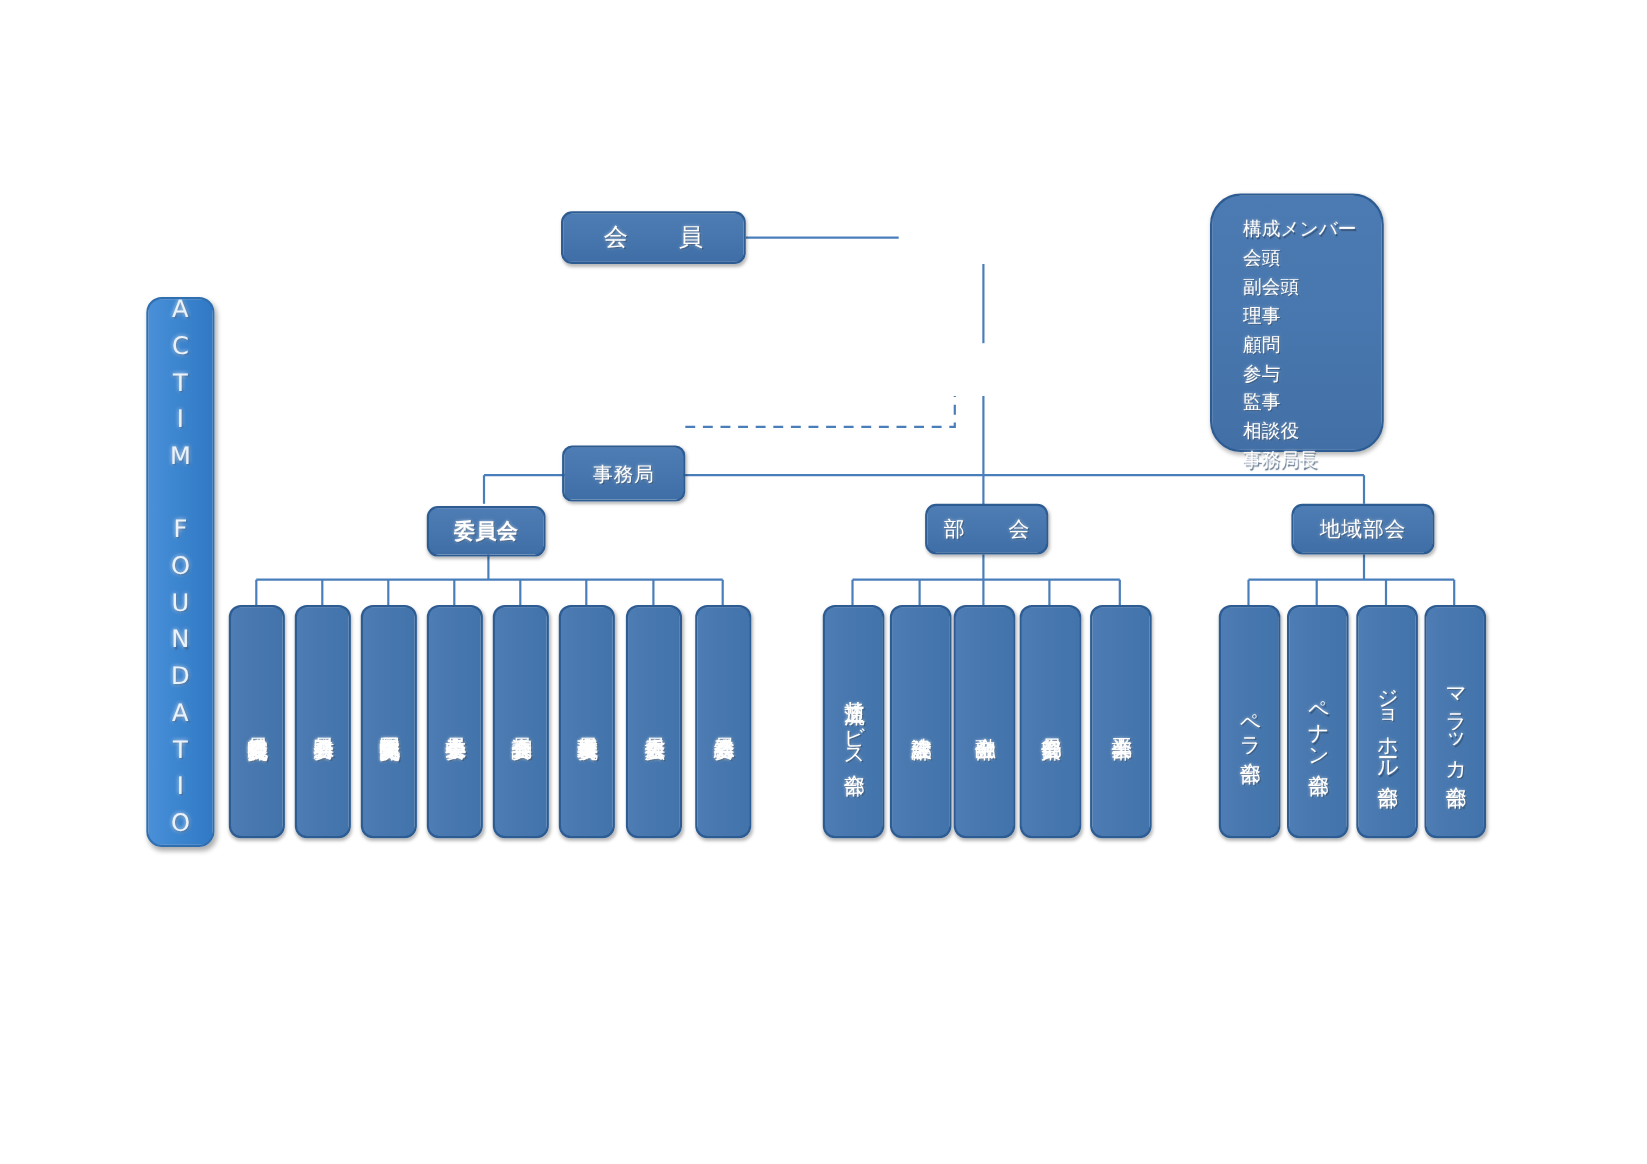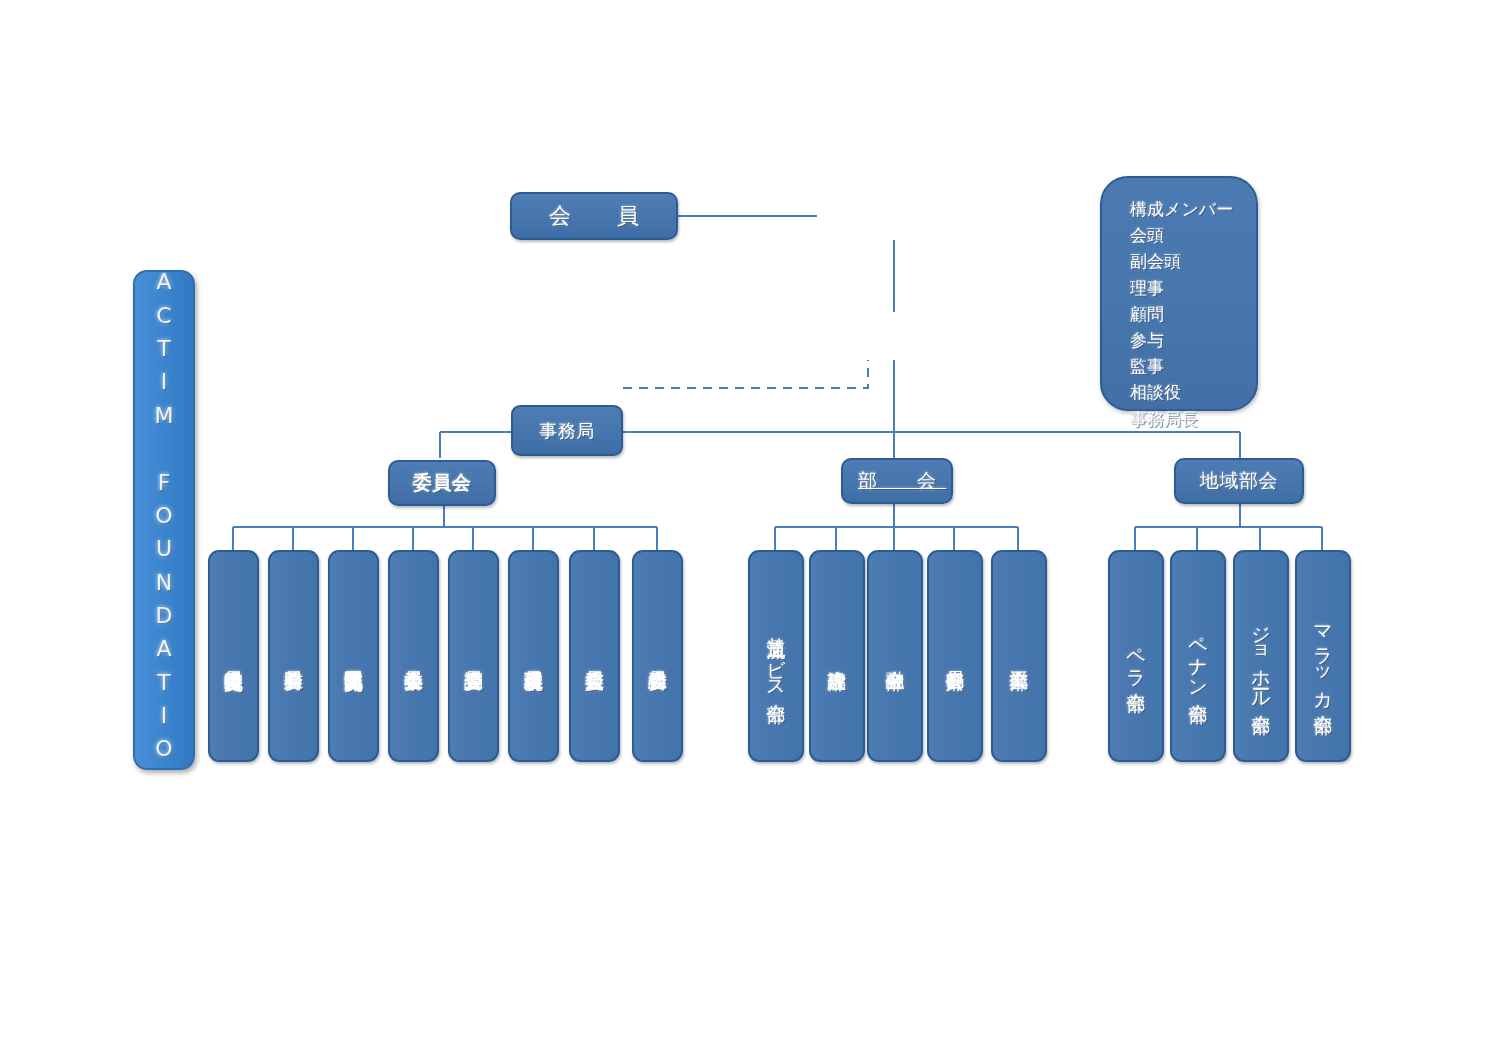--- a/index.html
+++ b/index.html
@@ -54,21 +54,20 @@
     text-indent: 0.55em;
     font-weight: 400;
   }
   .node.tier2 {
     font-size: 19px;
     font-weight: 400;
   }
   .node.tier2.spaced {
     letter-spacing: 0.55em;
     text-indent: 0.55em;
-    text-decoration: underline;
   }
   .node.small {
     font-size: 18px;
     border-radius: 9px;
   }
 
   
   .leaf {
     position: absolute;
     box-sizing: border-box;

